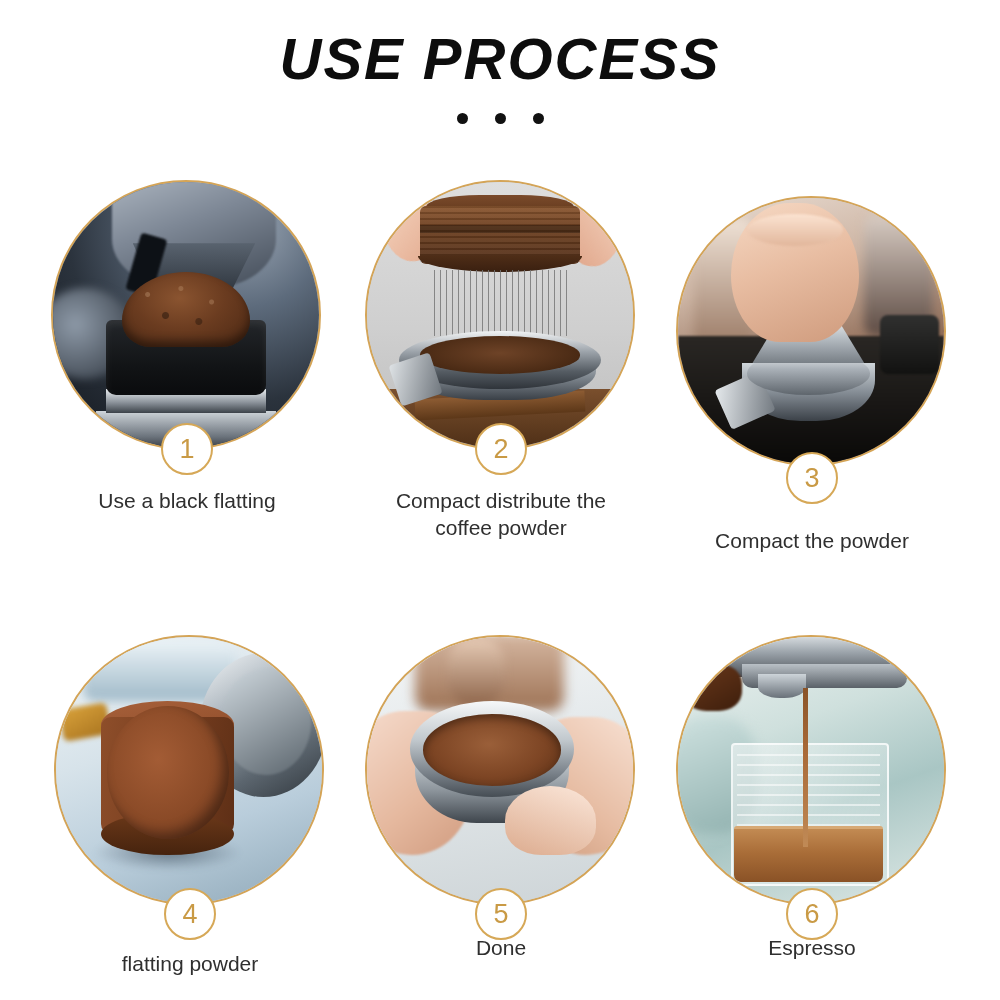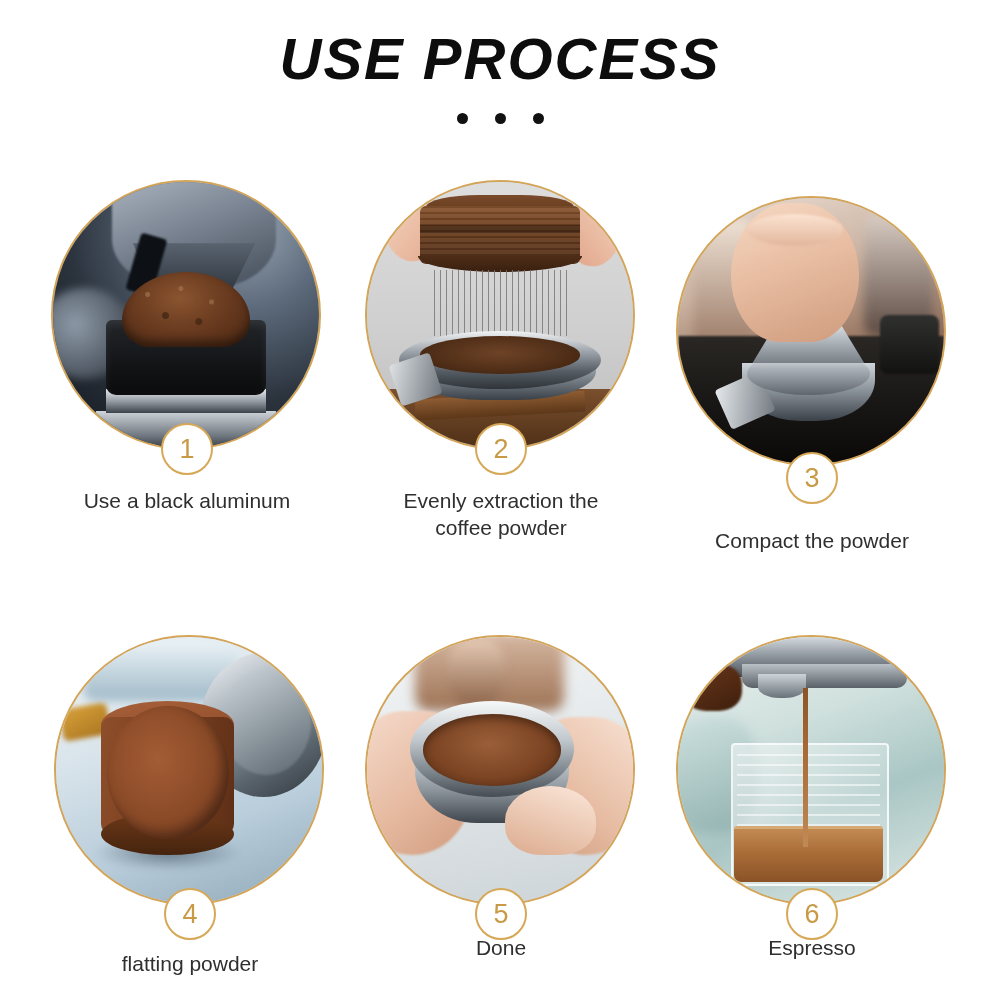--- a/index.html
+++ b/index.html
@@ -243,21 +243,21 @@
         <div class="layer s1-base"></div>
         <div class="layer s1-steel"></div>
         <div class="layer s1-ring"></div>
         <div class="layer s1-mound"></div>
       </div>
     </div>
     <div class="badge" style="top:243px;">
       <span>1</span>
     </div>
     <div class="caption" style="top:308px;">
-      <div>Use a black aluminum</div>
+      <div>Use a black flatting</div>
     </div>
   </div>
 
   <div class="step" style="left:365px;top:180px;">
     <div class="circle">
       <div class="photo">
         <div class="layer s2-bg"></div>
         <div class="layer s2-board"></div>
         <div class="layer s2-boardEdge"></div>
         <div class="layer s2-thumbL"></div>
@@ -270,21 +270,21 @@
         <div class="layer s2-pf-body"></div>
         <div class="layer s2-pf-out"></div>
         <div class="layer s2-pf-in"></div>
         <div class="layer s2-spout"></div>
       </div>
     </div>
     <div class="badge" style="top:243px;">
       <span>2</span>
     </div>
     <div class="caption" style="top:308px;">
-      <div>Evenly extraction the</div>
+      <div>Compact distribute the</div>
       <div>coffee powder</div>
     </div>
   </div>
 
   <div class="step" style="left:676px;top:196px;">
     <div class="circle">
       <div class="photo">
         <div class="layer s3-bg"></div>
         <div class="layer s3-blurA"></div>
         <div class="layer s3-blurB"></div>

